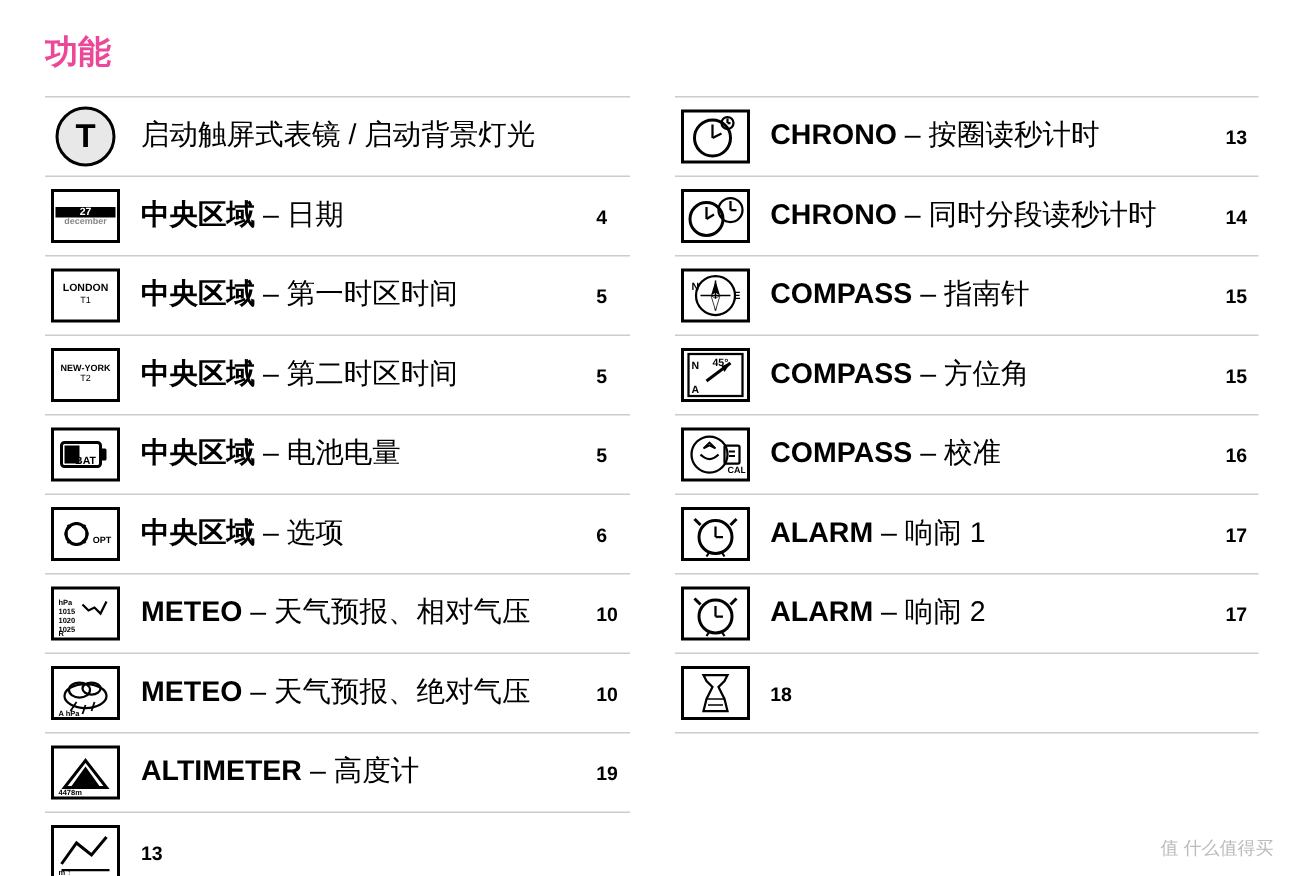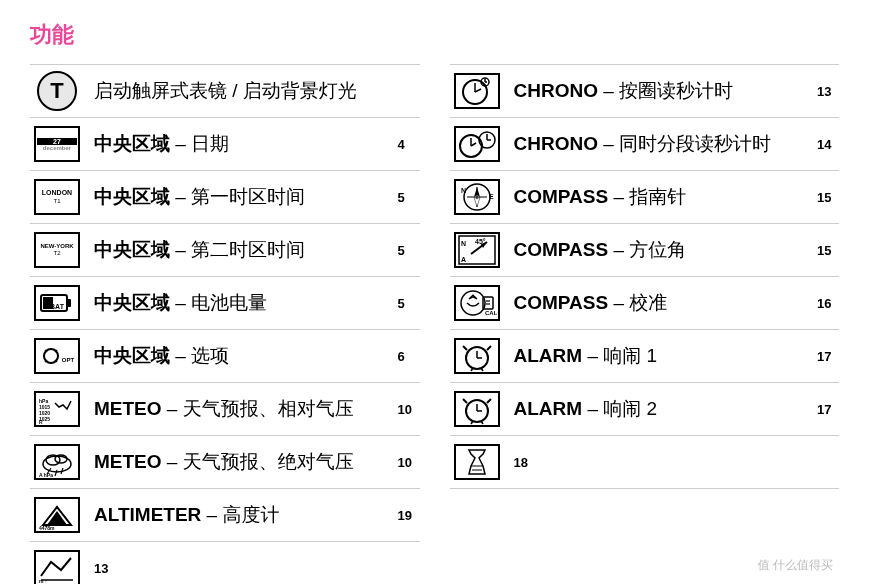--- a/index.html
+++ b/index.html
@@ -81,21 +81,21 @@
       align-items: center;
       justify-content: center;
       font-size: 22px;
       font-weight: bold;
       border: 2px solid #000;
       color: #000;
     }
     .watermark {
       position: fixed;
       bottom: 10px;
-      right: 36px;
+      right: 20px;
       font-size: 12px;
       color: #bbb;
     }
   </style>
 </head>
 <body>
 
 <h1 class="page-title">功能</h1>
 
 <div class="columns">

